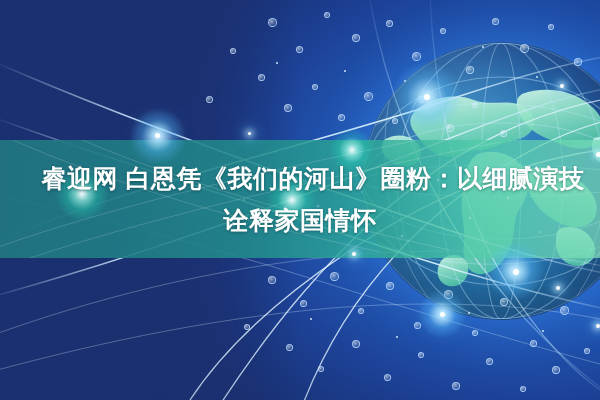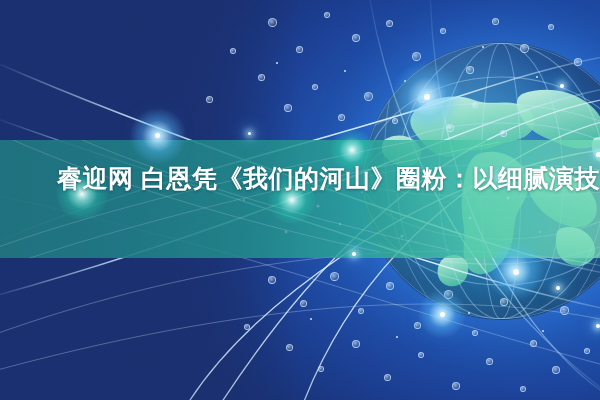--- a/index.html
+++ b/index.html
@@ -82,21 +82,21 @@
   .title{
     position:absolute;left:0;width:600px;
     color:#ffffff;
     font-size:25px;
     font-weight:bold;
     letter-spacing:.5px;
     line-height:42px;
     text-shadow:0 1px 3px rgba(6,40,48,.45);
     white-space:nowrap;
   }
-  .l1{top:157px;text-align:right;padding-left:26px;box-sizing:border-box;}
+  .l1{top:157px;text-align:center;padding-left:26px;box-sizing:border-box;}
   .l2{top:199px;text-align:center;}
 </style>
 </head>
 <body>
 
 <div id="stage">
 
   <div class="bg-base"></div>
   <div class="bg-vign"></div>
   <div class="left-dark"></div>
@@ -295,14 +295,15 @@
     <div class="node sm" style="left:596px;top:152px;width:5px;height:5px;"></div>
     <div class="node sm" style="left:560px;top:84px;width:4px;height:4px;"></div>
     <div class="node sm" style="left:498px;top:176px;width:4px;height:4px;"></div>
     <div class="node sm" style="left:556px;top:286px;width:4px;height:4px;"></div>
     <div class="node sm" style="left:352px;top:252px;width:4px;height:4px;"></div>
     <div class="node sm" style="left:248px;top:132px;width:3px;height:3px;"></div>
     <div class="node sm" style="left:596px;top:324px;width:4px;height:4px;"></div>
   </div>
 
   <div class="title l1">睿迎网 白恩凭《我们的河山》圈粉：以细腻演技</div>
+  <div class="title l2">诠释家国情怀</div>
 
 </div>
 
 </body></html>

